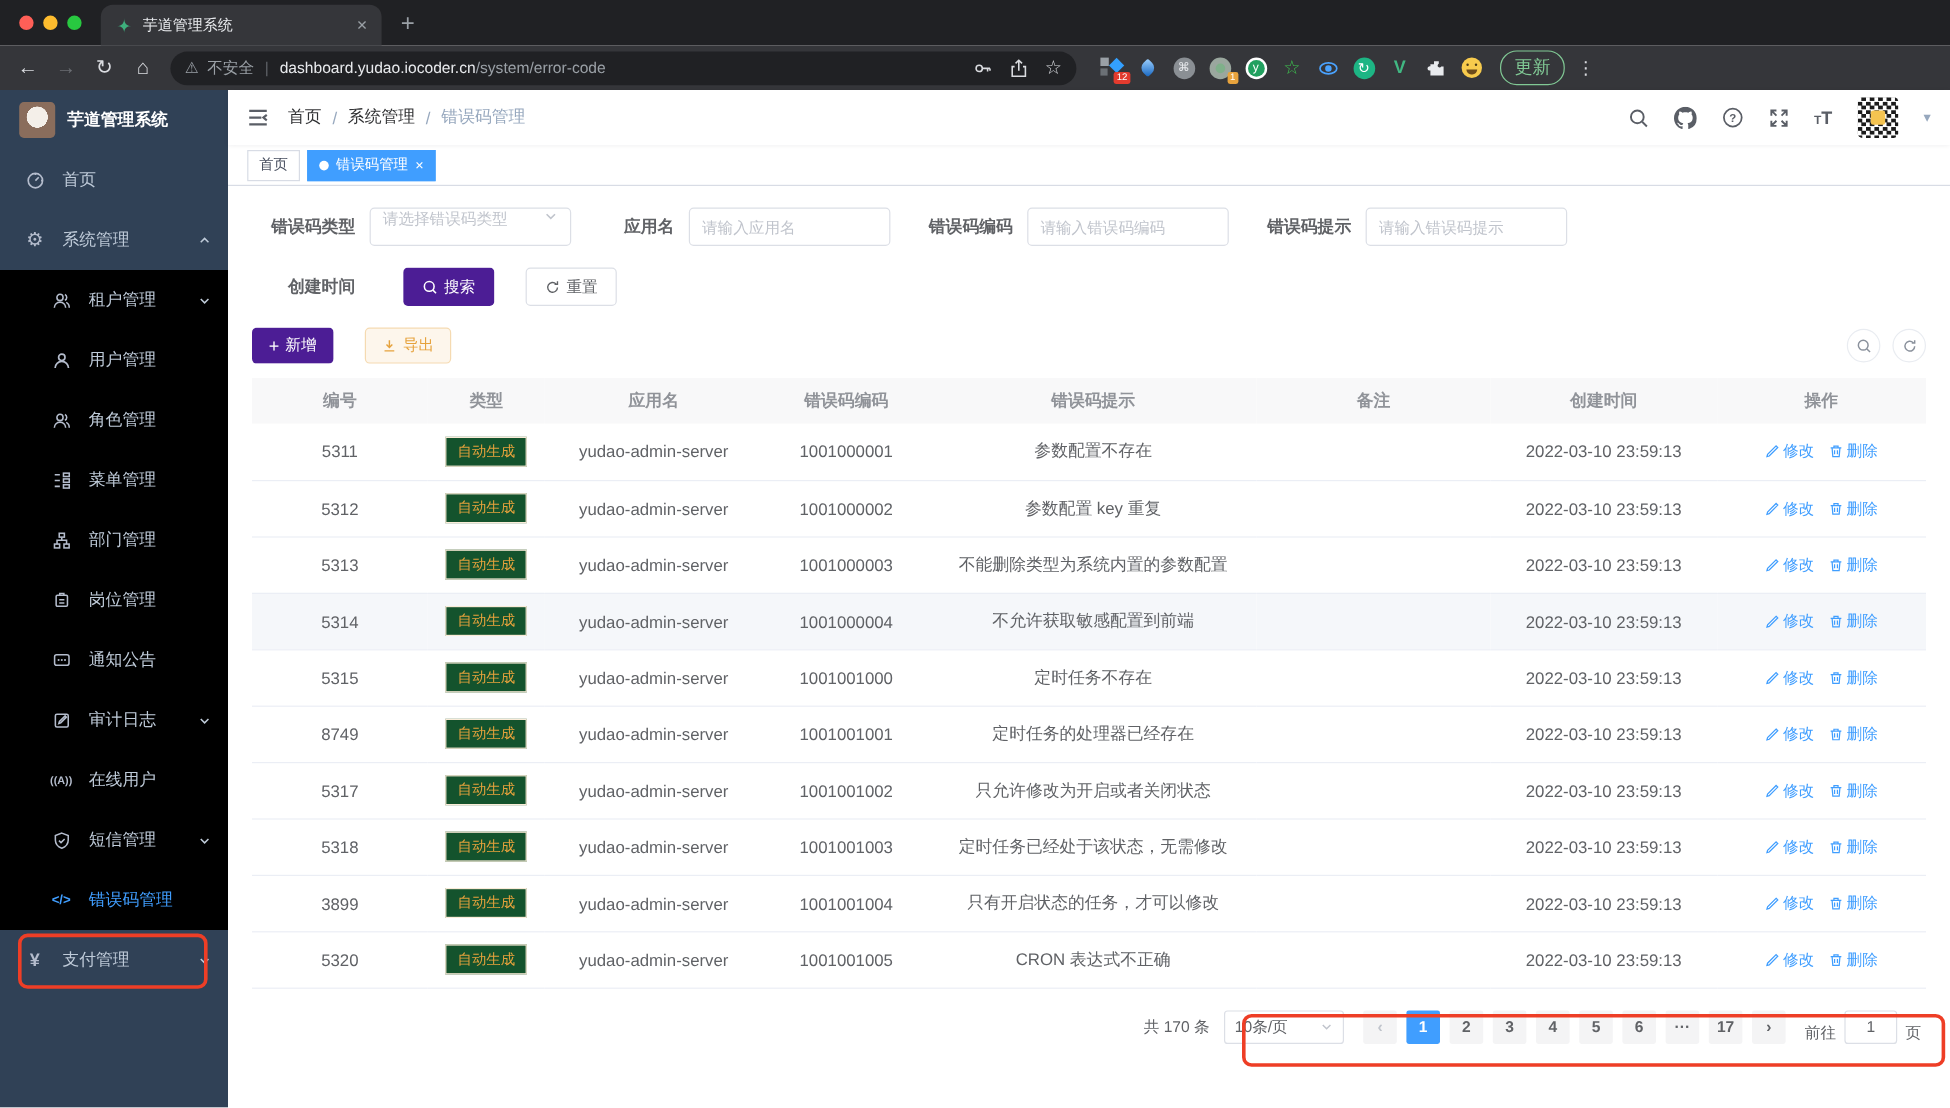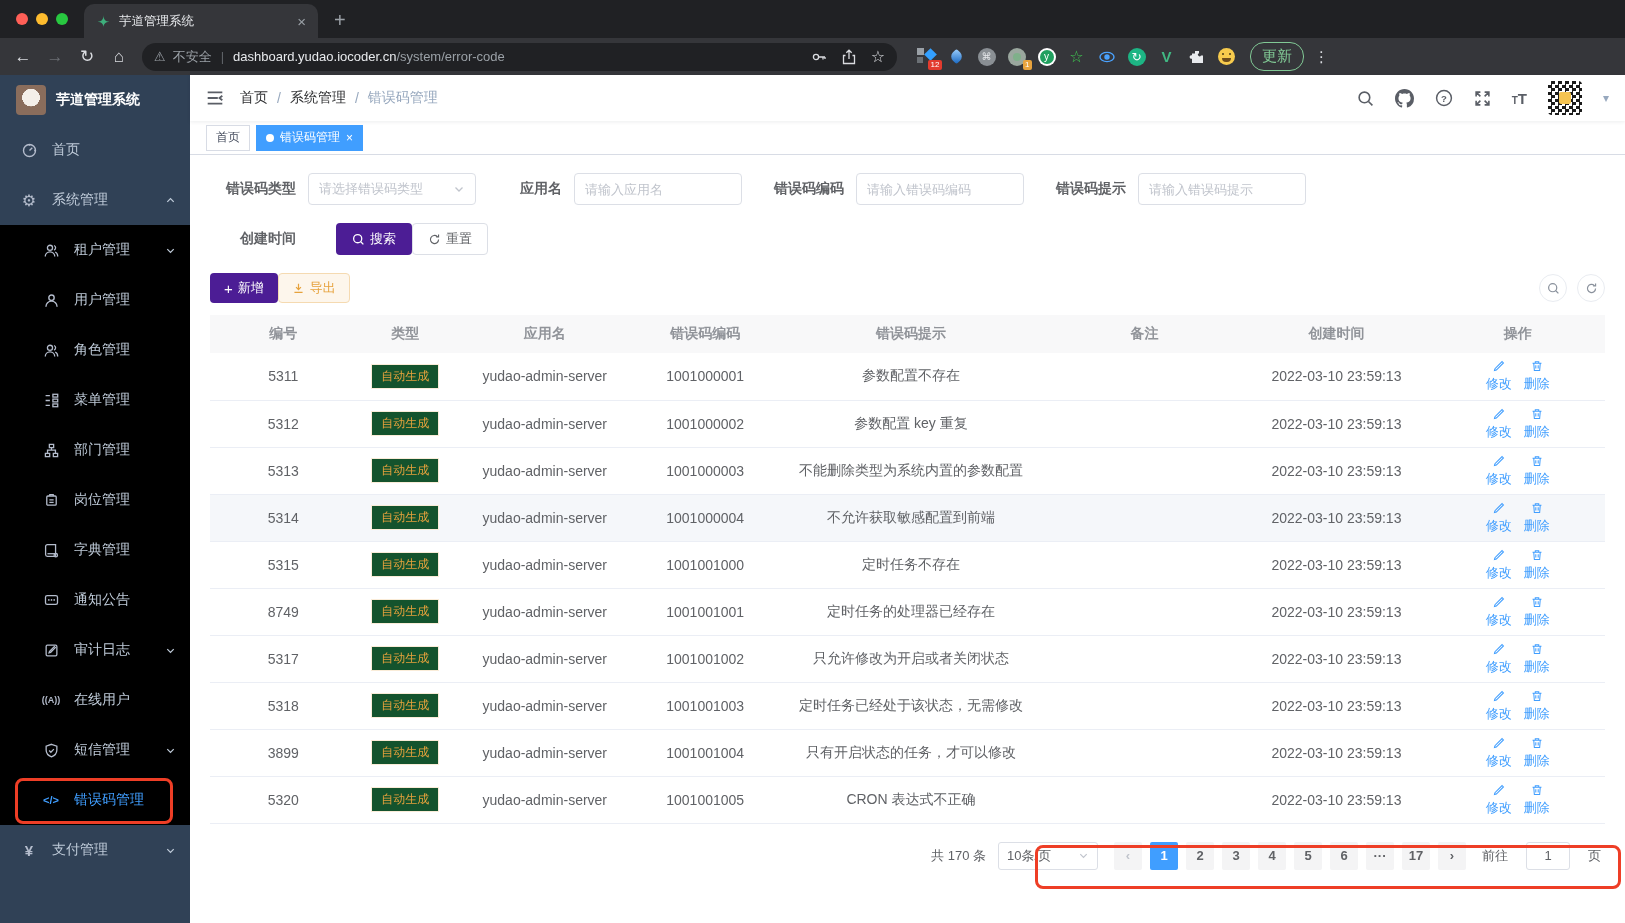--- a/index.html
+++ b/index.html
@@ -61,51 +61,51 @@
   .tagsbar { height:34px; display:flex; align-items:center; gap:6px; padding:0 16px; border-bottom:1px solid #d8dce5; }
   .vtag { height:26px; display:flex; align-items:center; gap:6px; border:1px solid #d8dce5; background:#fff; color:#495060; font-size:12px; padding:0 9px; cursor:pointer; }
   .vtag.active { background:#409eff; border-color:#409eff; color:#fff; }
   .vtag .dot { width:8px; height:8px; border-radius:50%; background:#fff; }
   .vtag .x { font-size:12px; }
 
   .content { flex:1; padding:18px 20px 0; }
   .frow { display:flex; align-items:center; margin-bottom:18px; }
   .fitem { display:flex; align-items:center; margin-right:28px; }
   .flabel { min-width:86px; text-align:right; font-weight:bold; font-size:14px; color:#606266; margin-right:12px; white-space:nowrap; }
-  .ctl { width:168px; height:32px; border:1px solid #dcdfe6; border-radius:4px; background:#fff; display:flex; align-items:center; padding:0 10px; font-size:13px; color:#c0c4cc; }
+  .ctl { width:168px; height:32px; border:1px solid #dcdfe6; border-radius:4px; background:#fff; display:flex; padding:0 10px; font-size:13px; color:#c0c4cc; }
   .ctl.between { justify-content:space-between; }
   input.ctl::placeholder { color:#c0c4cc; }
   input.ctl { color:#606266; }
   .date-ctl { width:226px; gap:8px; }
   .date-ctl .rsep { color:#606266; font-weight:bold; }
   .btn { height:32px; display:inline-flex; align-items:center; gap:5px; border-radius:4px; font-size:13px; padding:0 15px; border:1px solid transparent; cursor:pointer; }
   .btn-primary { background:#4c1d95; color:#fff; }
   .btn-plain { background:#fff; border-color:#dcdfe6; color:#606266; }
   .btn-warn { background:#fdf6ec; border-color:#f5dab1; color:#e6a23c; }
   .btn-sm { height:30px; padding:0 13px; }
-  .mlr { margin-left:0; }
+  .mlr { margin-left:26px; }
 
   .toolbar-row { display:flex; align-items:center; margin-bottom:12px; }
   .circle-btns { margin-left:auto; display:flex; gap:10px; }
   .cbtn { width:28px; height:28px; border-radius:50%; border:1px solid #e9ecf1; background:#fff; color:#8a919c; display:flex; align-items:center; justify-content:center; cursor:pointer; }
 
   table { width:100%; border-collapse:collapse; font-size:14px; color:#606266; table-layout:fixed; }
   thead th { background:#f8f8f9; color:#909399; font-weight:bold; height:38px; text-align:center; font-size:14px; }
   tbody td { height:47px; border-bottom:1px solid #ebeef5; text-align:center; }
   tr.hovered td { background:#f5f7fa; }
   .wtag { display:inline-block; background:#14532d; border:1px solid #faecd8; color:#e6a23c; border-radius:0; padding:3px 9px; font-size:12px; }
-  .alink { color:#409eff; font-size:13px; text-decoration:none; display:inline-flex; align-items:center; gap:3px; margin:0 6px; cursor:pointer;flex-direction:column; }
+  .alink { color:#409eff; font-size:13px; text-decoration:none; display:inline-flex; align-items:center; gap:3px; margin:0 6px; cursor:pointer; }
 
   .pager-row { display:flex; align-items:center; justify-content:flex-end; margin-top:18px; font-size:13px; color:#606266; padding-right:4px; }
   .total { margin-right:12px; }
   .size-sel { width:100px; height:28px; border:1px solid #dcdfe6; border-radius:3px; background:#fff; display:flex; align-items:center; justify-content:space-between; padding:0 8px; margin-right:12px; cursor:pointer; }
   .pg { min-width:28px; height:28px; border-radius:2px; background:#f4f4f5; display:flex; align-items:center; justify-content:center; margin:0 4px; font-weight:bold; cursor:pointer; padding:0 4px; }
   .pg.active { background:#409eff; color:#fff; }
   .pg.disabled { color:#c0c4cc; cursor:default; }
-  .goto { display:flex; align-items:center; gap:18px; margin-left:12px; }
+  .goto { display:flex; align-items:flex-end; gap:7px; margin-left:12px; }
   .goto input { width:44px; height:28px; border:1px solid #dcdfe6; border-radius:3px; text-align:center; font-size:13px; color:#606266; }
 
   .anno { position:absolute; border:3px solid #ee3e26; border-radius:8px; pointer-events:none; z-index:60; }
   #anno-sidebar { left:15px; top:778px; width:158px; height:46px; }
   #anno-pager { left:1035px; top:845px; width:586px; height:44px; }
 </style>
 </head>
 <body>
 
 <div class="tabstrip">
@@ -287,30 +287,20 @@
             <svg width="15" height="15" viewBox="0 0 14 14" fill="none" stroke="currentColor" stroke-width="1.2">
               <rect x="2.6" y="2.8" width="8.8" height="8.6" rx="1"></rect>
               <path d="M5.4 2.8V1.5h3.2v1.3M5 6.4h4M5 8.8h4"></path>
             </svg>
           </span>
         <span>岗位管理</span>
       </div>
       <div class="mitem">
         <span class="mi">
             <svg width="15" height="15" viewBox="0 0 14 14" fill="none" stroke="currentColor" stroke-width="1.2">
-              <path d="M3.2 1.5h7.6v11H3.2A1.7 1.7 0 011.5 10.8V3.2A1.7 1.7 0 013.2 1.5z"></path>
-              <path d="M3.2 10h7.6"></path>
-              <circle cx="11" cy="11.4" r="1.6"></circle>
-            </svg>
-          </span>
-        <span>字典管理</span>
-      </div>
-      <div class="mitem">
-        <span class="mi">
-            <svg width="15" height="15" viewBox="0 0 14 14" fill="none" stroke="currentColor" stroke-width="1.2">
               <rect x="1.4" y="2.4" width="11.2" height="8.2" rx="1.6"></rect>
               <circle cx="4.5" cy="6.5" r=".8" fill="currentColor" stroke="none"></circle>
               <circle cx="7" cy="6.5" r=".8" fill="currentColor" stroke="none"></circle>
               <circle cx="9.5" cy="6.5" r=".8" fill="currentColor" stroke="none"></circle>
             </svg>
           </span>
         <span>通知公告</span>
       </div>
       <div class="mitem">
         <span class="mi">

